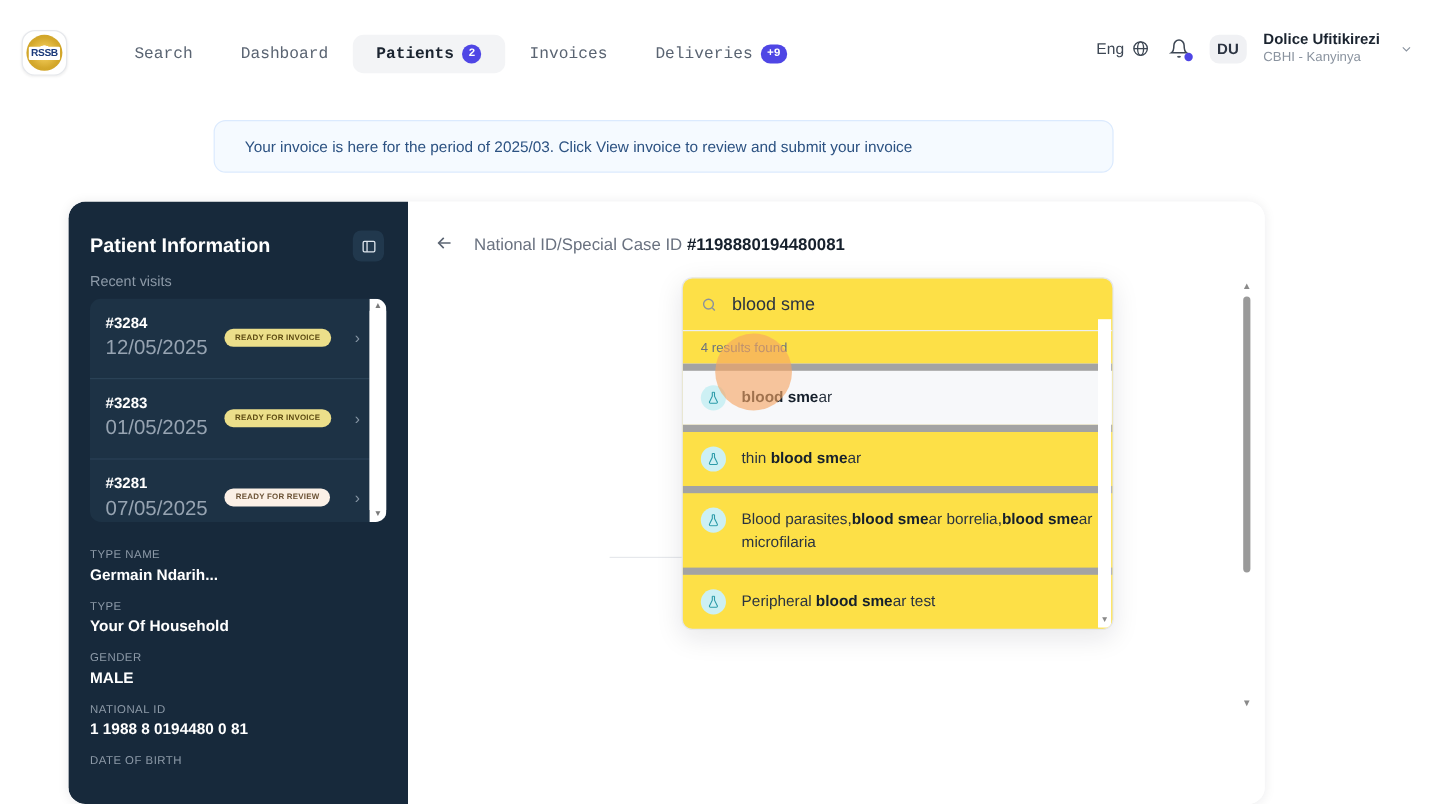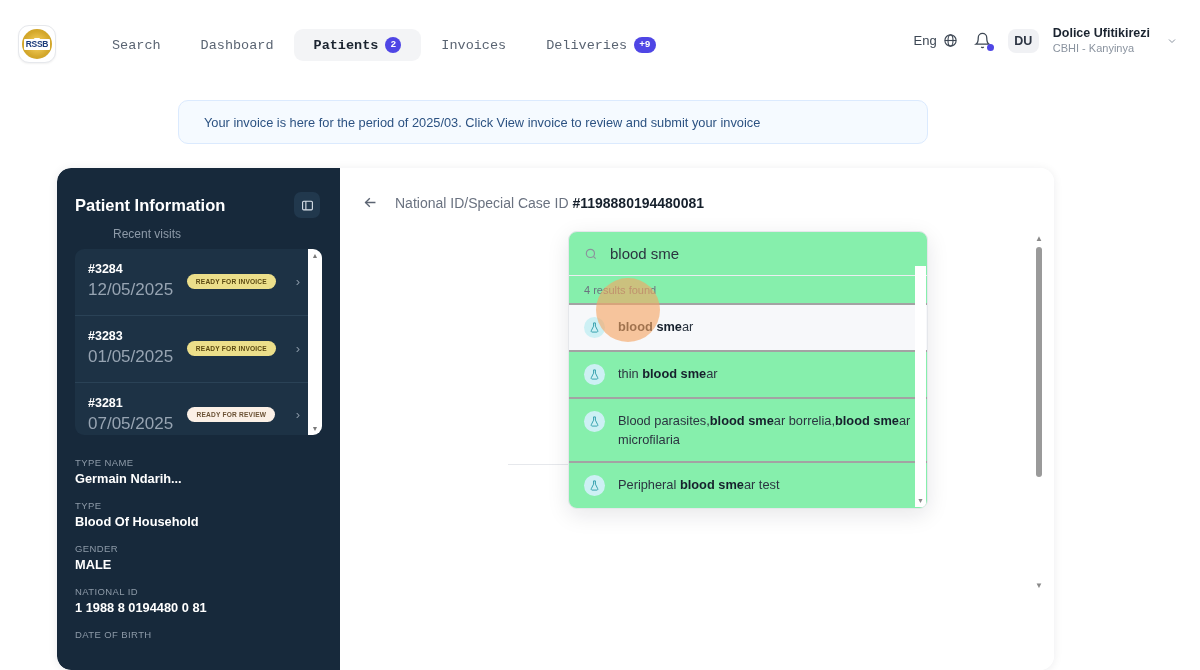--- a/index.html
+++ b/index.html
@@ -100,21 +100,21 @@
   }
   .sb-head {
     display: flex; align-items: center; justify-content: space-between;
     padding: 0 20px 0 18px;
   }
   .sb-title { font-size: 16.5px; font-weight: bold; }
   .sb-toggle {
     width: 26px; height: 26px; border-radius: 7px; background: #21384d;
     display: flex; align-items: center; justify-content: center; cursor: pointer;
   }
-  .sb-sub { font-size: 12px; color: #8d9aa8; padding: 9px 18px 8px; margin-left: 38px; }
+  .sb-sub { font-size: 12px; color: #8d9aa8; padding: 9px 18px 8px; }
 
   .visits {
     margin: 0 18px; background: #1d3245; border-radius: 9px;
     height: 186px; position: relative; overflow: hidden;
   }
   .visits-scroll { height: 186px; overflow: hidden; padding-right: 14px; }
   .visit {
     display: flex; align-items: center; justify-content: space-between;
     padding: 11px 8px 11px 13px; border-bottom: 1px solid #27405610;
     cursor: pointer;
@@ -159,33 +159,33 @@
     text-align: center; font-size: 12.5px; color: #a8aeb8;
   }
   .search-divider {
     position: absolute; left: 168px; top: 296px; width: 362px; height: 1px;
     background: #e6e8ec;
   }
 
   
   .search-panel {
     position: absolute; left: 228px; top: 63px; width: 360px;
-    background: #86efac; border: 1px solid #e5e7eb; border-radius: 9px;
+    background: #fde047; border: 1px solid #e5e7eb; border-radius: 9px;
     box-shadow: 0 6px 22px rgba(16,24,40,.10);
     overflow: hidden;
   }
   .search-bar {
     display: flex; align-items: center; gap: 12px;
     padding: 13px 15px; border-bottom: 1px solid #eceef1;
   }
   .search-val { font-size: 15px; color: #2b3440; }
   .results-count { font-size: 11px; color: #6a727e; padding: 8px 15px 7px; }
   .res {
     display: flex; align-items: flex-start; gap: 13px;
-    padding: 12px 15px; border-top: 2px solid #a3a3a3; cursor: pointer;
+    padding: 12px 15px; border-top: 6px solid #a3a3a3; cursor: pointer;
   }
   .res.sel { background: #f7f8fa; }
   .res-icon {
     width: 21px; height: 21px; border-radius: 50%; background: #cdf0f4;
     flex: 0 0 21px; display: flex; align-items: center; justify-content: center;
   }
   .res-text { font-size: 12.8px; color: #2b3440; line-height: 1.45; padding-top: 1px; }
   .res-text b { font-weight: bold; color: #16202c; }
   .res-sb {
     position: absolute; right: 1px; top: 34px; bottom: 1px; width: 11px;
@@ -335,21 +335,21 @@
         <div class="vsb-track"></div>
         <span class="vsb-arrow">▼</span>
       </div>
     </div>
 
     <div class="details">
       <div class="d-label">TYPE NAME</div>
       <div class="d-value">Germain Ndarih...</div>
 
       <div class="d-label">TYPE</div>
-      <div class="d-value">Blood Of Household</div>
+      <div class="d-value">Your Of Household</div>
 
       <div class="d-label">GENDER</div>
       <div class="d-value">MALE</div>
 
       <div class="d-label">NATIONAL ID</div>
       <div class="d-value">1 1988 8 0194480 0 81</div>
 
       <div class="d-label">DATE OF BIRTH</div>
     </div>
   </div>

